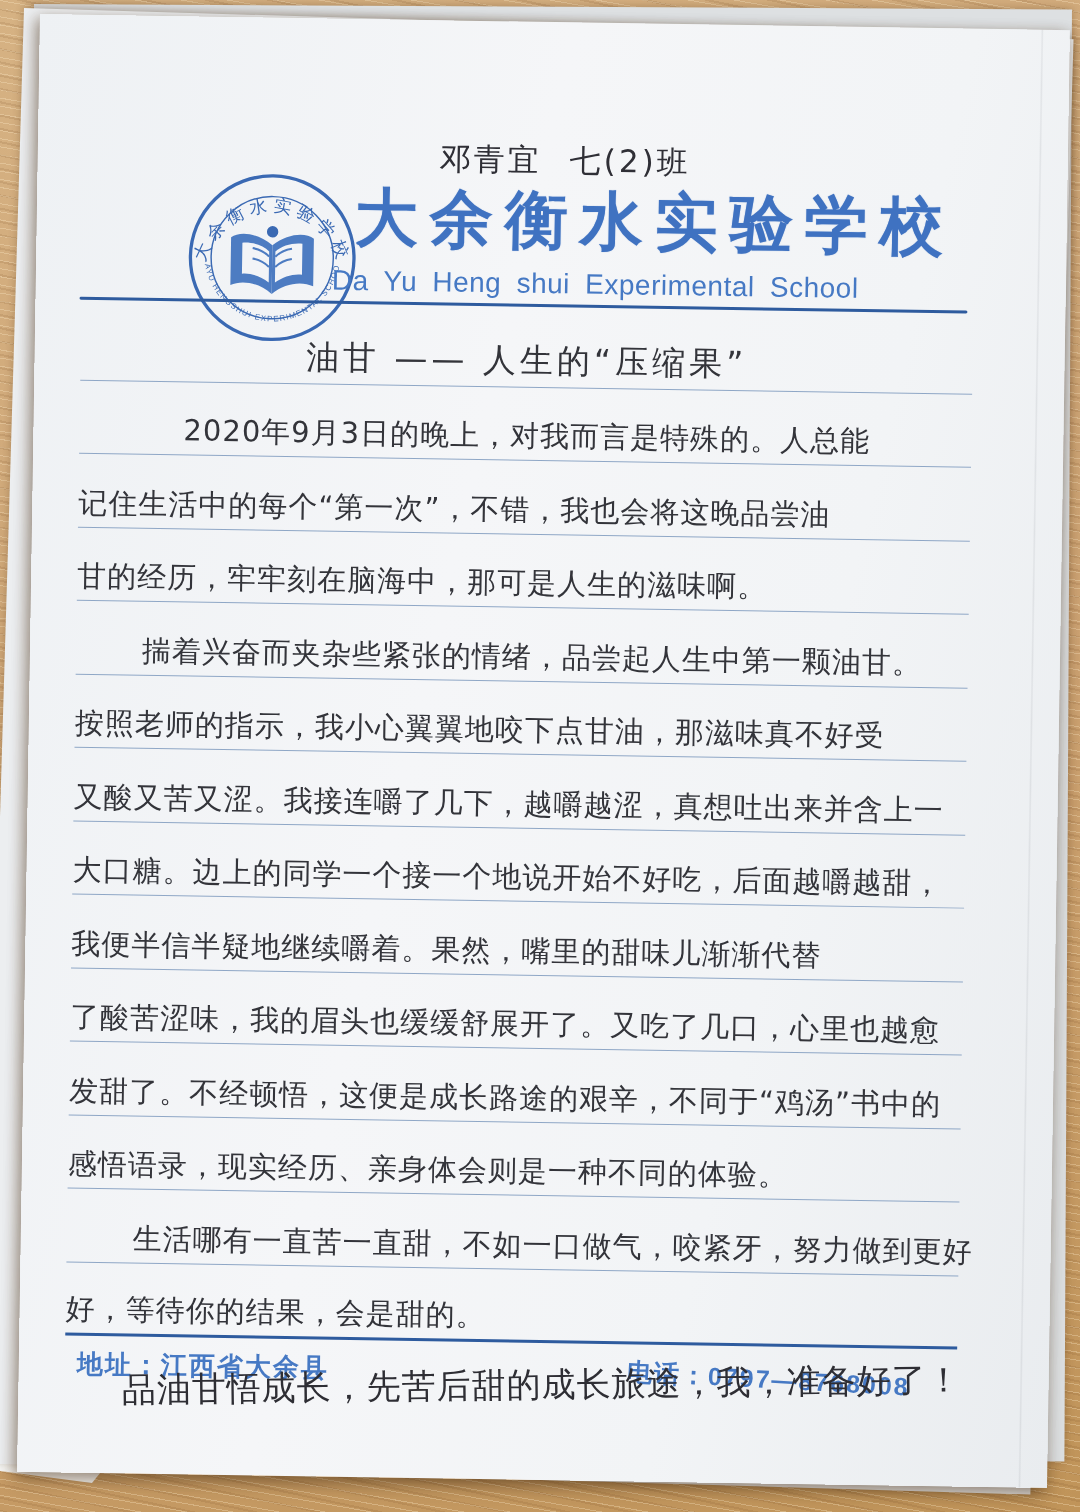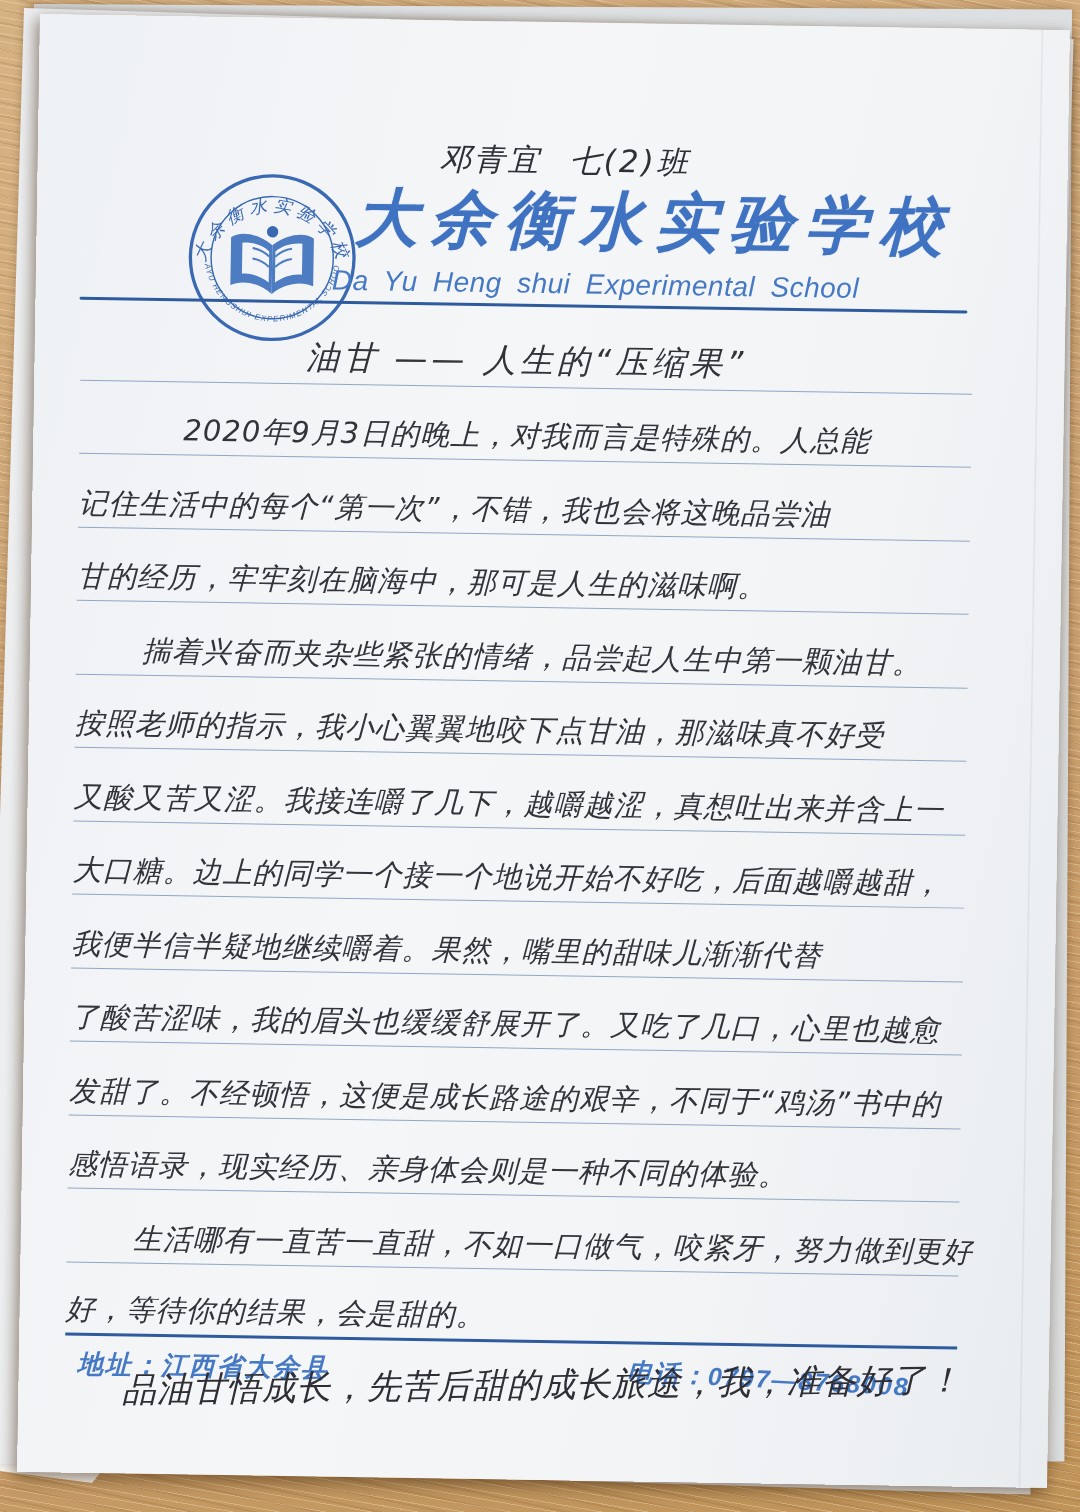--- a/index.html
+++ b/index.html
@@ -6,21 +6,21 @@
   html,body { width:1080px; height:1512px; overflow:hidden; }
   body{
     position:relative;
     font-family:"Liberation Sans", sans-serif;
     background-color:#cda577;
     background-image:
       repeating-linear-gradient(12deg, rgba(122,78,36,.14) 0 2px, rgba(0,0,0,0) 2px 13px),
       repeating-linear-gradient(10deg, rgba(255,238,205,.30) 0 1px, rgba(0,0,0,0) 1px 8px),
       linear-gradient(160deg,#d6b283 0%, #cba171 55%, #c09459 100%);
   }
-  .scene{ position:absolute; inset:0;font-style:italic; }
+  .scene{ position:absolute; inset:0; }
 
   
   .corner-fold{
     position:absolute; left:0; top:1383; width:118px; height:100px;
     top:1383px;
     background:#f6f6f4;
     clip-path:polygon(0 0, 100% 68%, 78% 100%, 0 88%);
     box-shadow:2px 2px 6px rgba(80,50,20,.4);
   }
 

